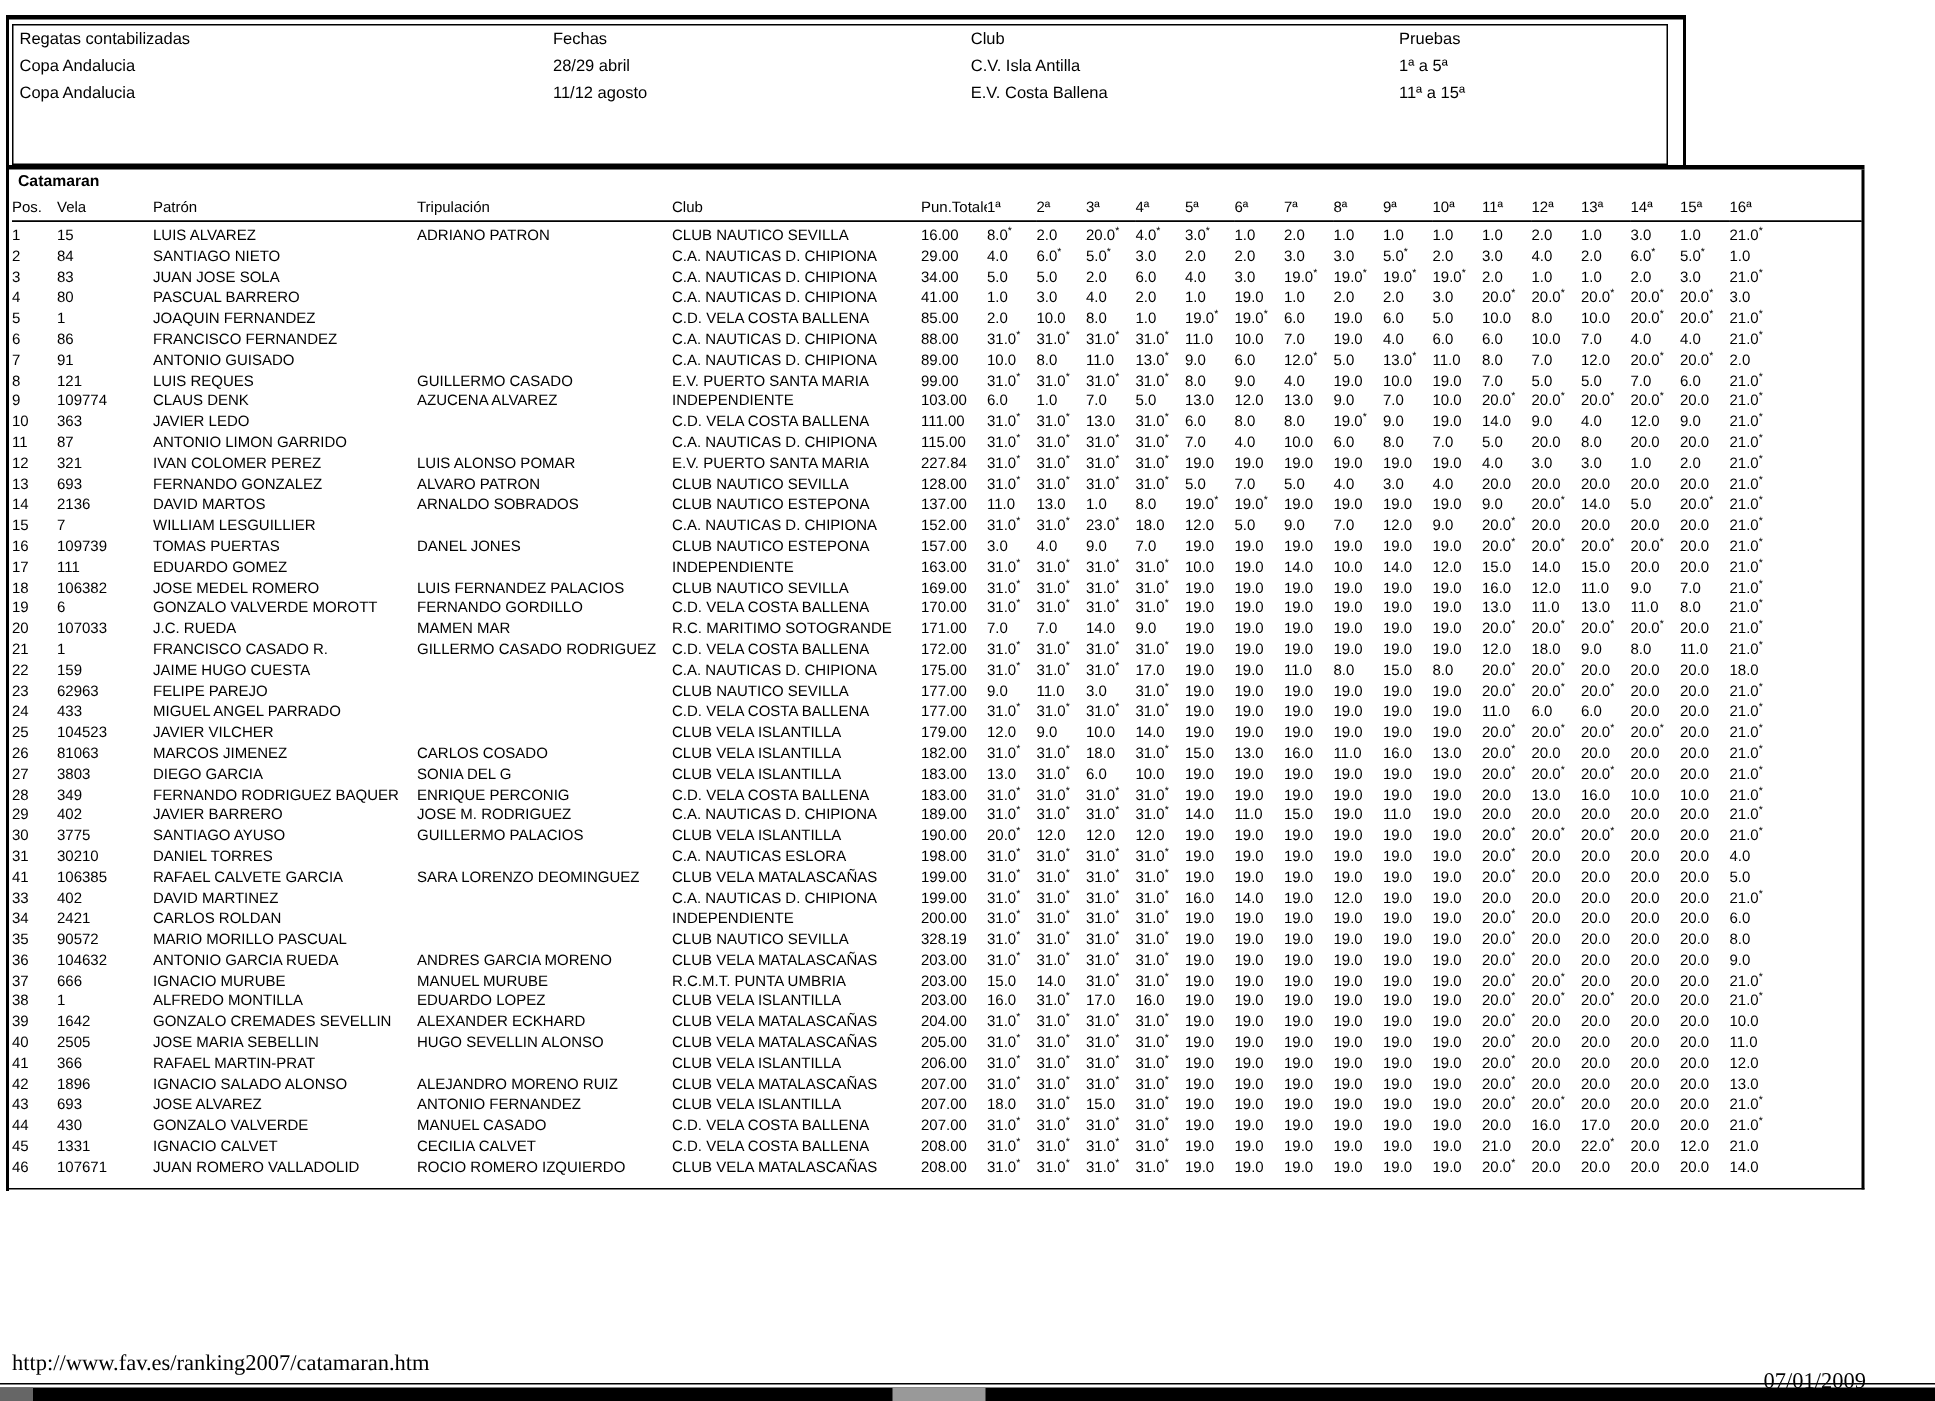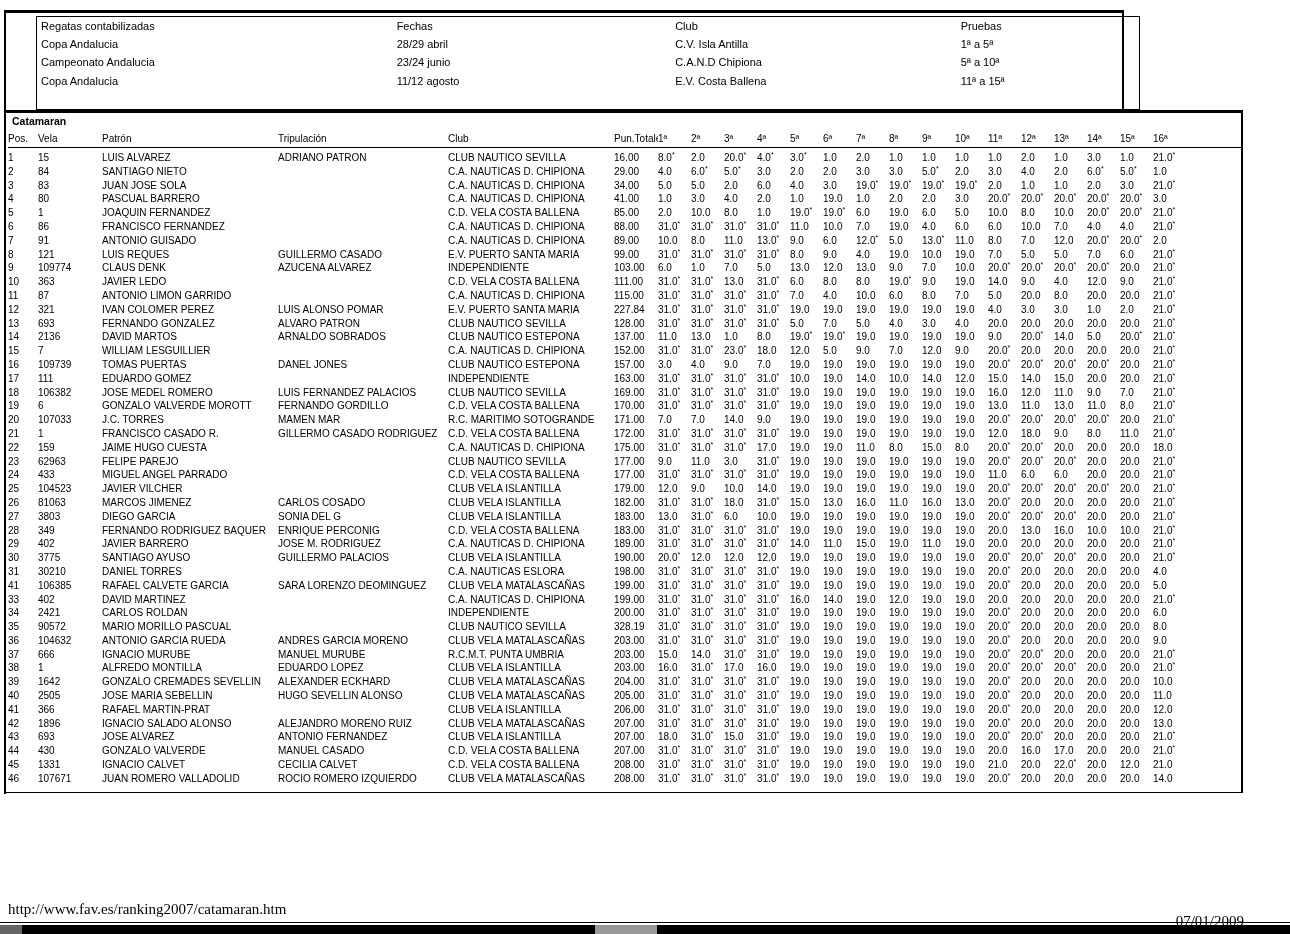--- a/index.html
+++ b/index.html
@@ -9,21 +9,21 @@
   
   .line{position:absolute;background:#000;}
   #top-bar{left:4px;top:10px;width:1120px;height:3px;}
   #right-seg-top{left:1122px;top:10px;width:2px;height:102px;}
   #mid-bar{left:4px;top:110px;width:1239px;height:3px;}
   #left-seg{left:4px;top:10px;width:2px;height:784px;}
   #right-seg-main{left:1241px;top:113px;width:2px;height:680px;}
   #bottom-seg{left:4px;top:792px;width:1239px;height:1px;}
 
   
-  #info-box{position:absolute;left:8px;top:16px;width:1102px;height:92px;border:1px solid #000;margin-left:28px;}
+  #info-box{position:absolute;left:8px;top:16px;width:1102px;height:92px;border:1px solid #000;}
   #info-box table{border-collapse:collapse;table-layout:fixed;width:100%;}
   #info-box td,#info-box th{font:11px "Liberation Sans",sans-serif;font-weight:normal;text-align:left;
         padding:0 0 0 4px;height:18.2px;line-height:18.2px;white-space:nowrap;overflow:hidden;}
 
   
   #results{position:absolute;left:8px;top:113px;width:1235px;}
   #results-title{font:bold 10.5px "Liberation Sans",sans-serif;padding:2px 0 1px 4px;height:14px;line-height:13px;}
   table.results{border-collapse:collapse;table-layout:fixed;width:1233px;}
   table.results th,table.results td{font:10px "Liberation Sans",sans-serif;font-weight:normal;
         white-space:nowrap;overflow:hidden;padding:0;text-align:left;height:13.8px;line-height:13.8px;}
@@ -75,26 +75,20 @@
         </tr>
       </thead>
       <tbody>
           <tr>
             <td>Copa Andalucia</td>
             <td>28/29 abril</td>
             <td>C.V. Isla Antilla</td>
             <td>1ª a 5ª</td>
           </tr>
           <tr>
-            <td>Campeonato Andalucia</td>
-            <td>23/24 junio</td>
-            <td>C.A.N.D Chipiona</td>
-            <td>5ª a 10ª</td>
-          </tr>
-          <tr>
             <td>Copa Andalucia</td>
             <td>11/12 agosto</td>
             <td>E.V. Costa Ballena</td>
             <td>11ª a 15ª</td>
           </tr>
         </tbody>
     </table>
   </div>
 
   <div id="results">
@@ -603,21 +597,21 @@
             <td class="c-race">13.0</td>
             <td class="c-race">11.0</td>
             <td class="c-race">13.0</td>
             <td class="c-race">11.0</td>
             <td class="c-race">8.0</td>
             <td class="c-race c-race16">21.0<sup>*</sup></td>
           </tr>
           <tr>
             <td class="c-pos">20</td>
             <td class="c-vela">107033</td>
-            <td class="c-patron">J.C. TORRES</td>
+            <td class="c-patron">J.C. RUEDA</td>
             <td class="c-trip">MAMEN MAR</td>
             <td class="c-club">R.C. MARITIMO SOTOGRANDE</td>
             <td class="c-total">171.00</td>
             <td class="c-race">7.0</td>
             <td class="c-race">7.0</td>
             <td class="c-race">14.0</td>
             <td class="c-race">9.0</td>
             <td class="c-race">19.0</td>
             <td class="c-race">19.0</td>
             <td class="c-race">19.0</td>

